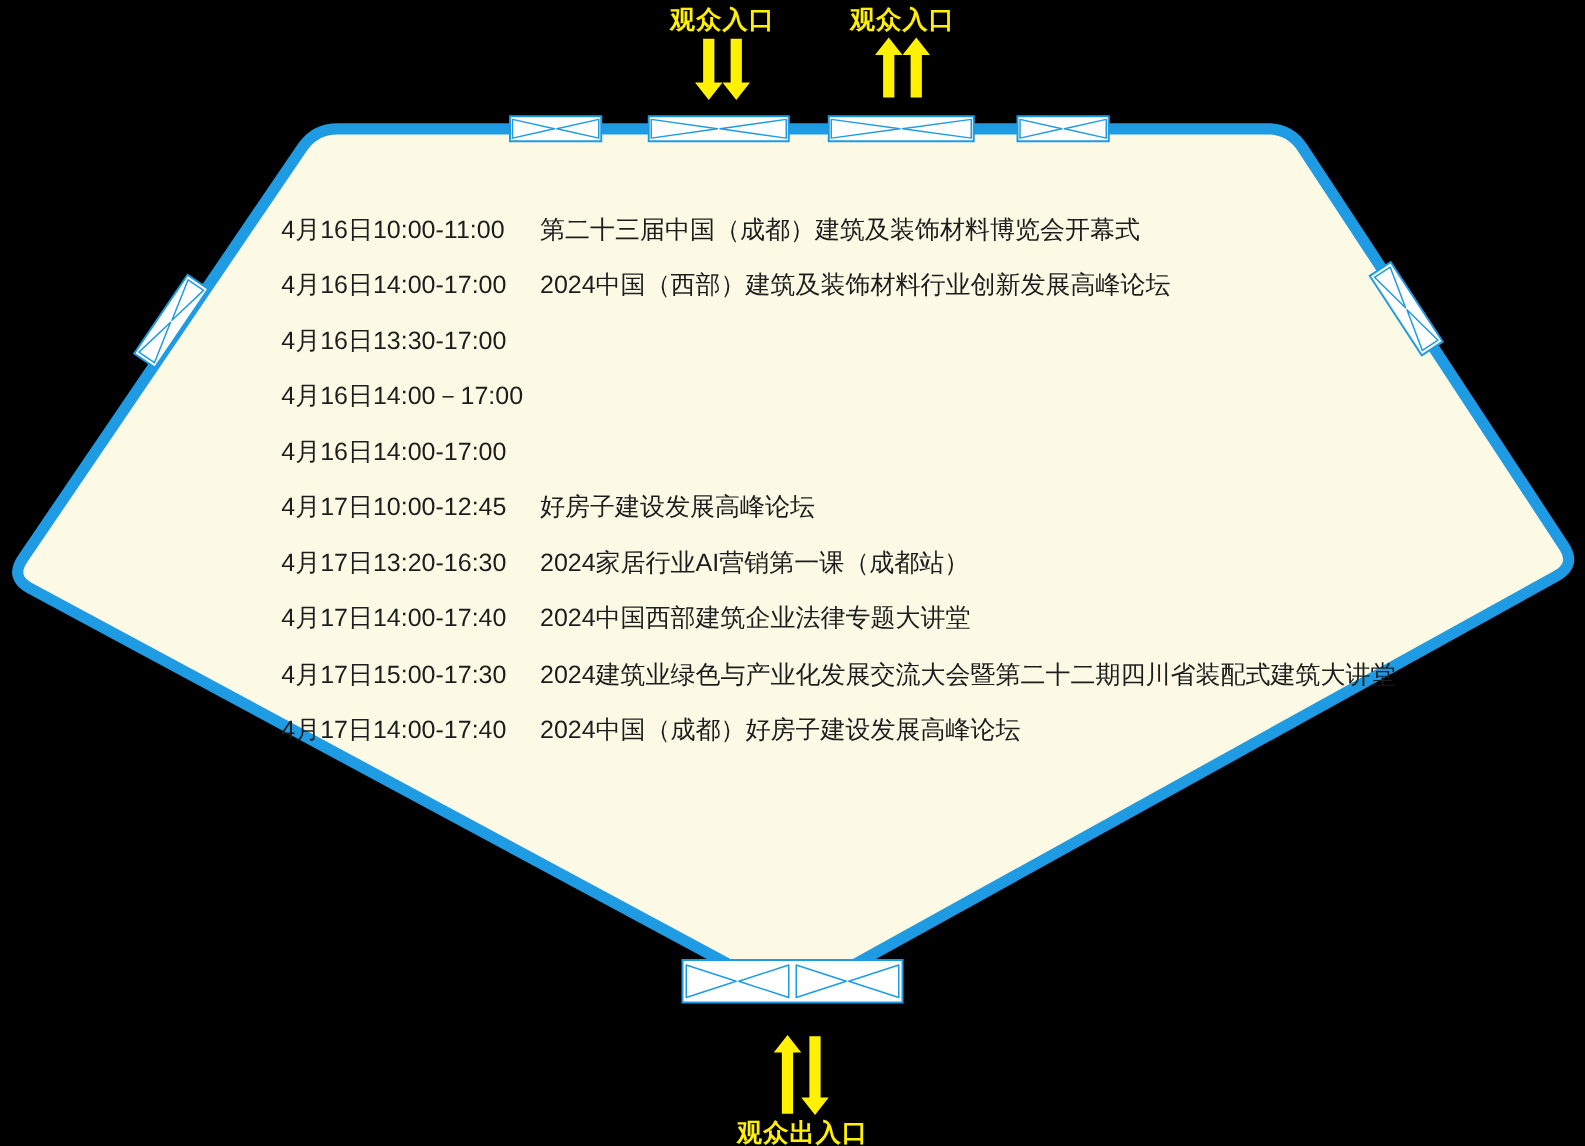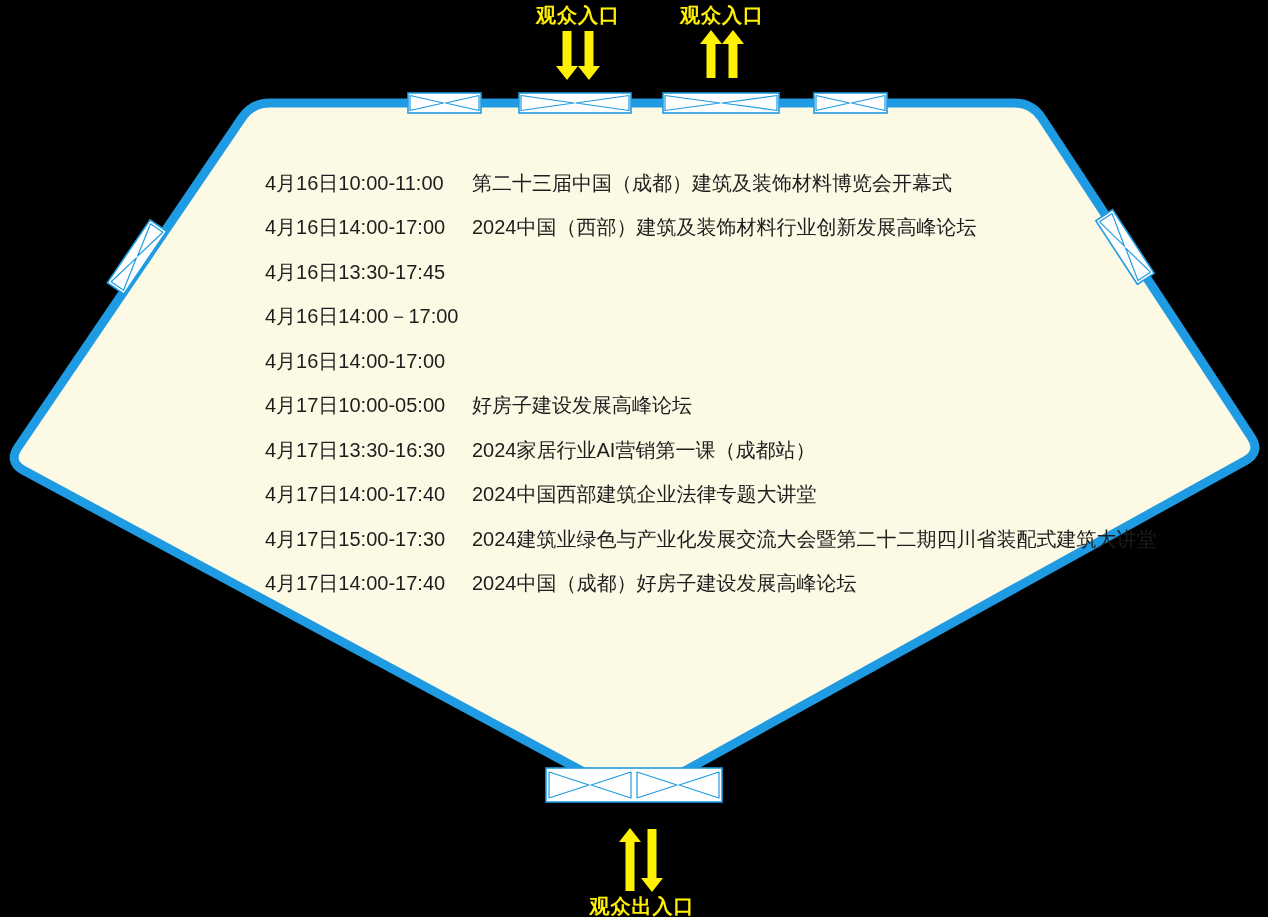--- a/index.html
+++ b/index.html
@@ -22,21 +22,21 @@
   .arrow{fill:var(--accent_yellow);}
   .ylabel{
     position:absolute;color:var(--accent_yellow);font-size:20px;font-weight:bold;
     letter-spacing:1px;text-align:center;white-space:nowrap;
   }
   .label-entrance{left:528px;top:2px;width:100px;}
   .label-exit{left:672px;top:2px;width:100px;}
   .label-bottom{left:581px;top:893px;width:122px;}
   .schedule{position:absolute;left:225px;top:161px;width:960px;color:var(--text_dark);}
   .srow{display:flex;align-items:center;height:44.5px;font-size:20px;}
-  .stime{width:207px;flex:0 0 207px;white-space:nowrap;margin-left:40px;}
+  .stime{width:207px;flex:0 0 207px;white-space:nowrap;}
   .stitle{flex:1;white-space:nowrap;}
 </style>
 </head>
 <body>
 
 <div class="stage">
 
   <svg class="plan-svg" width="1268" height="917" viewBox="0 0 1268 917">
 
     <path class="hall" d="M270,103 L1014,103 Q1032,103 1041.9,118.1 L1251.1,436.9 Q1261,452 1245.3,460.7
@@ -107,34 +107,34 @@
   <div class="schedule">
     <div class="srow">
       <span class="stime">4月16日10:00-11:00</span>
       <span class="stitle">第二十三届中国（成都）建筑及装饰材料博览会开幕式</span>
     </div>
     <div class="srow">
       <span class="stime">4月16日14:00-17:00</span>
       <span class="stitle">2024中国（西部）建筑及装饰材料行业创新发展高峰论坛</span>
     </div>
     <div class="srow">
-      <span class="stime">4月16日13:30-17:45</span>
+      <span class="stime">4月16日13:30-17:00</span>
     </div>
     <div class="srow">
       <span class="stime">4月16日14:00－17:00</span>
     </div>
     <div class="srow">
       <span class="stime">4月16日14:00-17:00</span>
     </div>
     <div class="srow">
-      <span class="stime">4月17日10:00-05:00</span>
+      <span class="stime">4月17日10:00-12:45</span>
       <span class="stitle">好房子建设发展高峰论坛</span>
     </div>
     <div class="srow">
-      <span class="stime">4月17日13:30-16:30</span>
+      <span class="stime">4月17日13:20-16:30</span>
       <span class="stitle">2024家居行业AI营销第一课（成都站）</span>
     </div>
     <div class="srow">
       <span class="stime">4月17日14:00-17:40</span>
       <span class="stitle">2024中国西部建筑企业法律专题大讲堂</span>
     </div>
     <div class="srow">
       <span class="stime">4月17日15:00-17:30</span>
       <span class="stitle">2024建筑业绿色与产业化发展交流大会暨第二十二期四川省装配式建筑大讲堂</span>
     </div>

